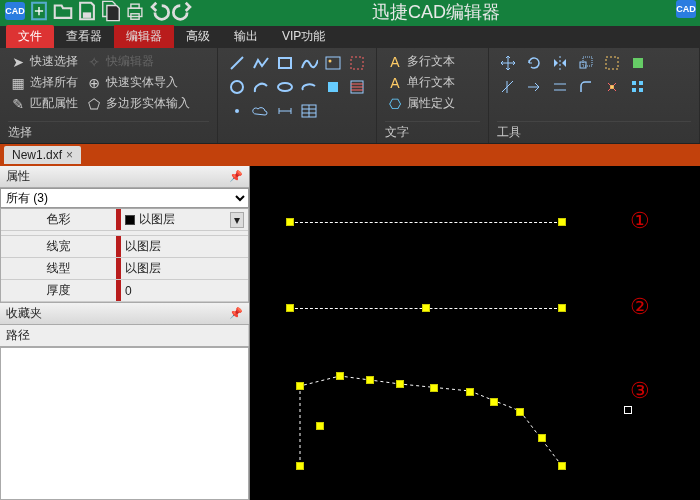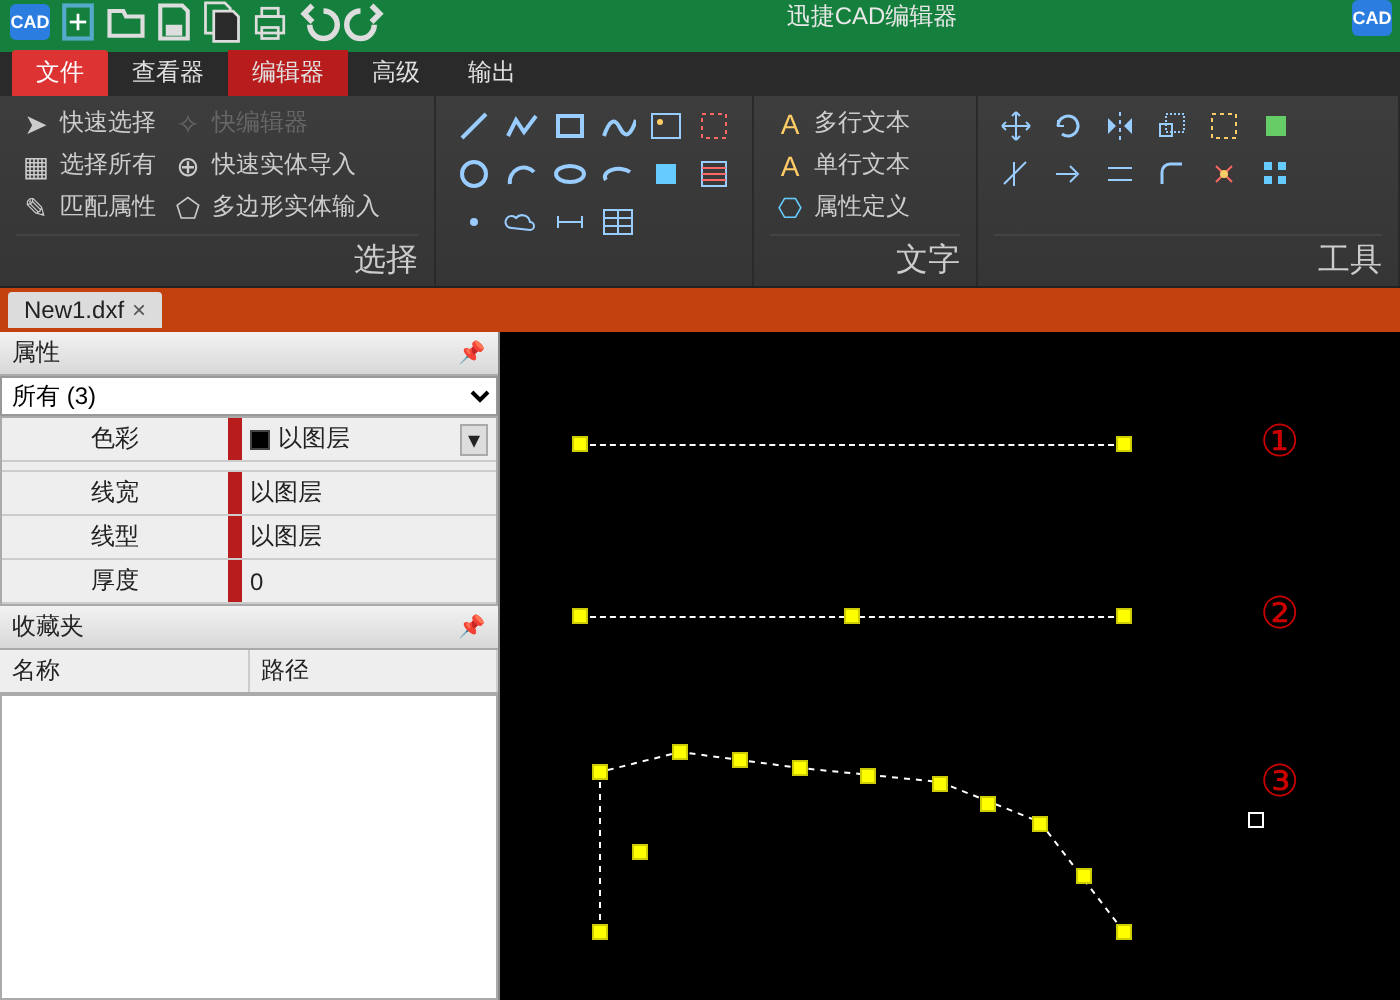--- a/index.html
+++ b/index.html
@@ -2,34 +2,34 @@
 <html><head>
 <meta charset="utf-8">
 <style>
 * { margin: 0; padding: 0; box-sizing: border-box; font-family: "Microsoft YaHei", sans-serif; font-size: 12px; }
 body { width: 700px; height: 500px; background: #3a3a3a; overflow: hidden; }
 
 
 .title-bar { height: 26px; background: #15803d; display: flex; align-items: flex-start; padding: 0 4px; }
 .title-bar .tico { width: 22px; height: 22px; display: flex; align-items: center; justify-content: center; color: #ddd; margin-right: 2px; }
 .title-bar .cad-icon { background: #2b7de0; color: #fff; border-radius: 3px; font-weight: bold; font-size: 9px; width: 20px; height: 18px; line-height: 18px; text-align: center; }
-.title-bar .title-text { flex: 1; text-align: center; color: #e8e8e8; font-size: 12px; }
+.title-bar .title-text { flex: 1; text-align: center; color: #e8e8e8; font-size: 18px; }
 .title-bar .cad-right { background: #2b7de0; color:#fff; border-radius:3px; font-weight:bold; font-size:9px; width:20px; height:18px; line-height:18px; text-align:center; }
 
 
 .menu-tabs { height: 22px; background: #2a2a2a; display: flex; align-items: flex-end; padding-left: 6px; gap: 0; }
 .menu-tabs .mtab { padding: 3px 12px; color: #e0e0e0; cursor: default; }
 .menu-tabs .mtab.file { background: #d33; color: #fff; border-radius: 2px 2px 0 0; }
 .menu-tabs .mtab.active { background: #b91c1c; }
 
 
 .ribbon { height: 96px; background: linear-gradient(#3d3d3d,#353535); border-bottom: 1px solid #222; display: flex; }
 .ribbon-group { border-right: 1px solid #2a2a2a; padding: 4px 8px 2px; display:flex; flex-direction:column; }
 .ribbon-group .body { flex:1; display:flex; gap:4px; }
-.ribbon-group .label { text-align:right; color:#ccc; font-size:16px; padding-top:2px; border-top:1px solid #444; }
+.ribbon-group .label { text-align:left; color:#ccc; font-size:12px; padding-top:2px; border-top:1px solid #444; }
 .rcol { display:flex; flex-direction:column; gap:2px; }
 .ritem { display:flex; align-items:center; gap:4px; color:#ccc; padding:1px 2px; white-space:nowrap; }
 .ritem.dis { color:#666; }
 .rico { width:16px; height:16px; display:flex; align-items:center; justify-content:center; font-size:14px; }
 .ricon-grid { display:grid; grid-template-columns:repeat(6,22px); grid-auto-rows:22px; gap:2px; }
 .ricon-grid .cell { width:22px; height:22px; display:flex; align-items:center; justify-content:center; color:#ddd; }
 .ricon-grid .cell svg { width:18px; height:18px; }
 
 
 .doc-tabs { height: 22px; background: #c2410c; padding: 2px 4px 0; }
@@ -37,21 +37,21 @@
 .doc-tab .x { color:#555; }
 
 
 .main { display:flex; height: calc(500px - 26px - 22px - 96px - 22px); }
 .panel { width: 250px; background:#e8e8e8; border-right:1px solid #888; display:flex; flex-direction:column; }
 .panel .phdr { background:linear-gradient(#f2f2f2,#d8d8d8); border-bottom:1px solid #aaa; padding:2px 6px; display:flex; align-items:center; justify-content:space-between; color:#222; }
 .panel .phdr .pin { font-size:11px; }
 .panel select { width:100%; border:1px solid #999; background:#fff; padding:1px; }
 .props { border:1px solid #aaa; }
 .props .row { display:flex; border-bottom:1px solid #ccc; background:#eee; }
-.props .row .k { width:120px; padding:2px 24px; color:#222; border-right:7px solid #b91c1c; text-align:center; }
+.props .row .k { width:120px; padding:2px 24px; color:#222; border-right:5px solid #b91c1c; text-align:center; }
 .props .row .v { flex:1; padding:2px 4px; color:#222; display:flex; align-items:center; }
 .props .row .v .sw { width:10px; height:10px; background:#000; border:1px solid #444; margin-right:4px; }
 .props .row .v .dd { margin-left:auto; width:14px; text-align:center; background:#ddd; border:1px solid #aaa; }
 .favs { flex:1; display:flex; flex-direction:column; }
 .favs .fhdr { display:flex; border-bottom:1px solid #aaa; background:#eee; }
 .favs .fhdr span { flex:1; padding:2px 6px; color:#222; border-right:1px solid #ccc; }
 .favs .fbody { flex:1; background:#fff; border:1px solid #aaa; }
 
 .canvas { flex:1; background:#000; position:relative; }
 .gp { position:absolute; width:8px; height:8px; background:#ff0; border:1px solid #cc0; }
@@ -114,20 +114,21 @@
   <span class="title-text">迅捷CAD编辑器</span>
   <span class="cad-right">CAD</span>
 </div>
 
 <div class="menu-tabs">
   <div class="mtab file">文件</div>
   <div class="mtab">查看器</div>
   <div class="mtab active">编辑器</div>
   <div class="mtab">高级</div>
   <div class="mtab">输出</div>
+  <div class="mtab">VIP功能</div>
 </div>
 
 <div class="ribbon">
   <div class="ribbon-group" style="width:218px">
     <div class="body">
       <div class="rcol">
         <div class="ritem">
             <span class="rico">➤</span>
             <span>快速选择</span>
           </div>
@@ -386,21 +387,20 @@
           <div class="k">厚度</div>
           <div class="v">0</div>
         </div>
     </div>
     <div class="phdr">
       <span>收藏夹</span>
       <span class="pin">📌</span>
     </div>
     <div class="favs">
       <div class="fhdr">
-        <span>名称</span>
         <span>路径</span>
       </div>
       <div class="fbody"></div>
     </div>
   </div>
 
   <div class="canvas">
 
     <div class="dash" style="left:40px; top:56px; width:272px;"></div>
     <div class="gp" style="left:36px; top:52px;"></div>

